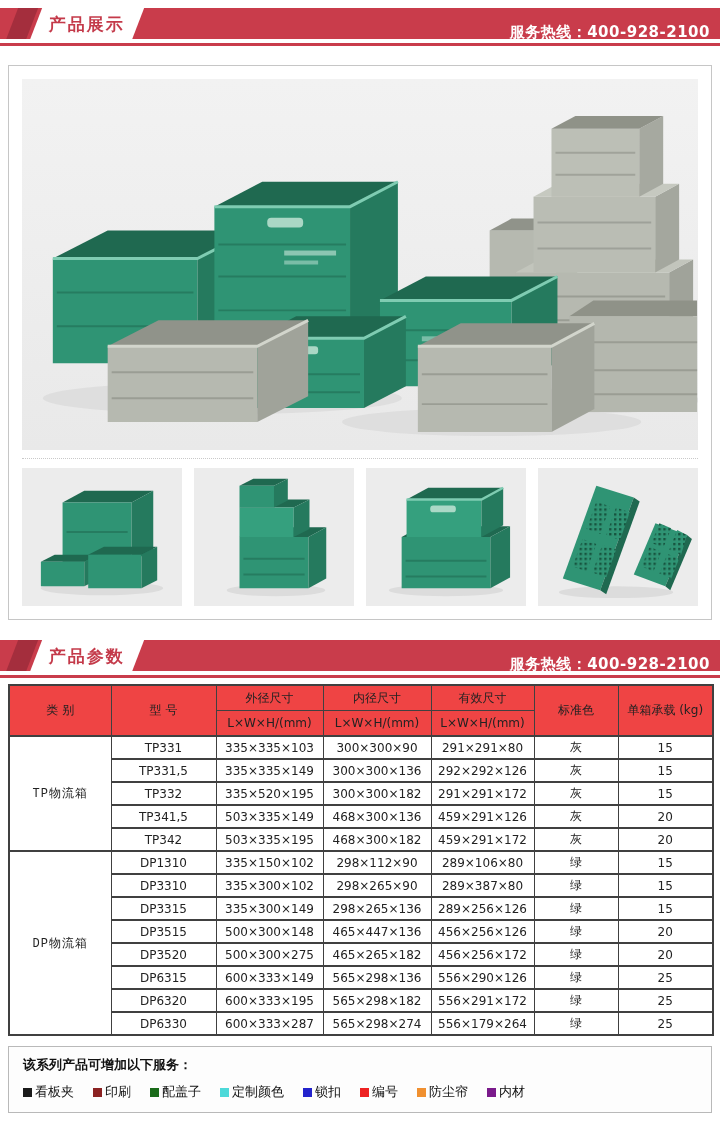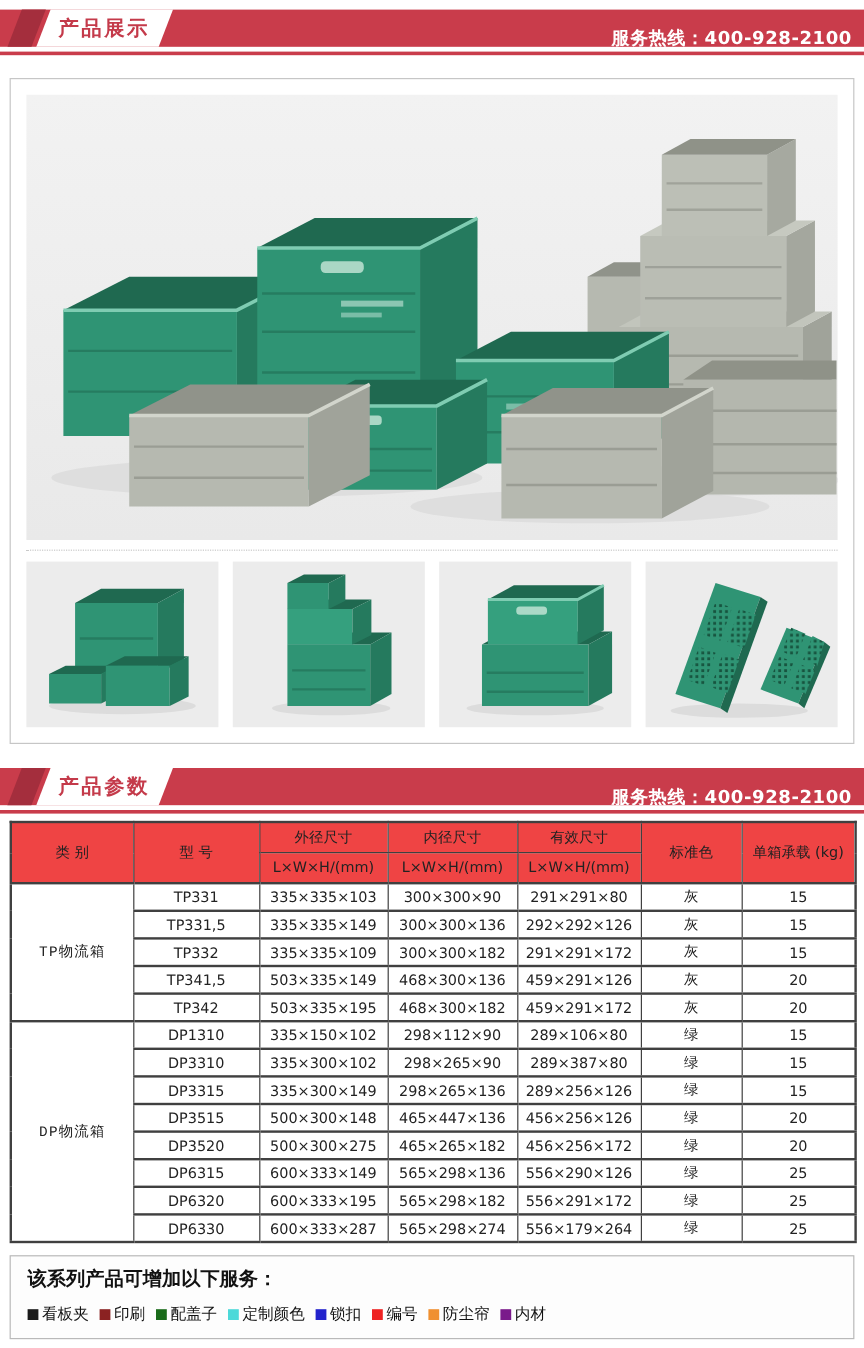--- a/index.html
+++ b/index.html
@@ -62,22 +62,22 @@
   .spec-table thead { border-bottom:2px solid #404040; }
   .spec-table td { height:21px; border-width:2px 1px; }
   .spec-table tbody.grp { border-top:2px solid #404040; }
   .spec-table .cat { letter-spacing:1px;font-family:Liberation Mono, monospace; }
 
   
   .services {
     margin:10px 8px 0; border:1px solid #b9b9b9; background:#fdfdfd;
     padding:9px 14px 11px;
   }
-  .services .svc-title { font-weight:bold; font-size:16px; color:#111; margin-bottom:9px; }
-  .services .items { display:flex; align-items:center; gap:9px; font-size:13px; color:#111; }
+  .services .svc-title { font-weight:bold; font-size:13px; color:#111; margin-bottom:9px; }
+  .services .items { display:flex; align-items:center; gap:19px; font-size:13px; color:#111; }
   .item { display:flex; align-items:center; gap:3px; }
   .swatch { width:9px; height:9px; display:inline-block; flex:none; }
 </style>
 </head>
 <body>
 
 <div class="band-wrap">
   <div class="band">
     <div class="stripe"></div>
     <div class="plate">
@@ -302,21 +302,21 @@
     <tr>
       <td>TP331,5</td>
       <td>335×335×149</td>
       <td>300×300×136</td>
       <td>292×292×126</td>
       <td>灰</td>
       <td>15</td>
     </tr>
     <tr>
       <td>TP332</td>
-      <td>335×335×109</td>
+      <td>335×520×195</td>
       <td>300×300×182</td>
       <td>291×291×172</td>
       <td>灰</td>
       <td>15</td>
     </tr>
     <tr>
       <td>TP341,5</td>
       <td>503×335×149</td>
       <td>468×300×136</td>
       <td>459×291×126</td>

